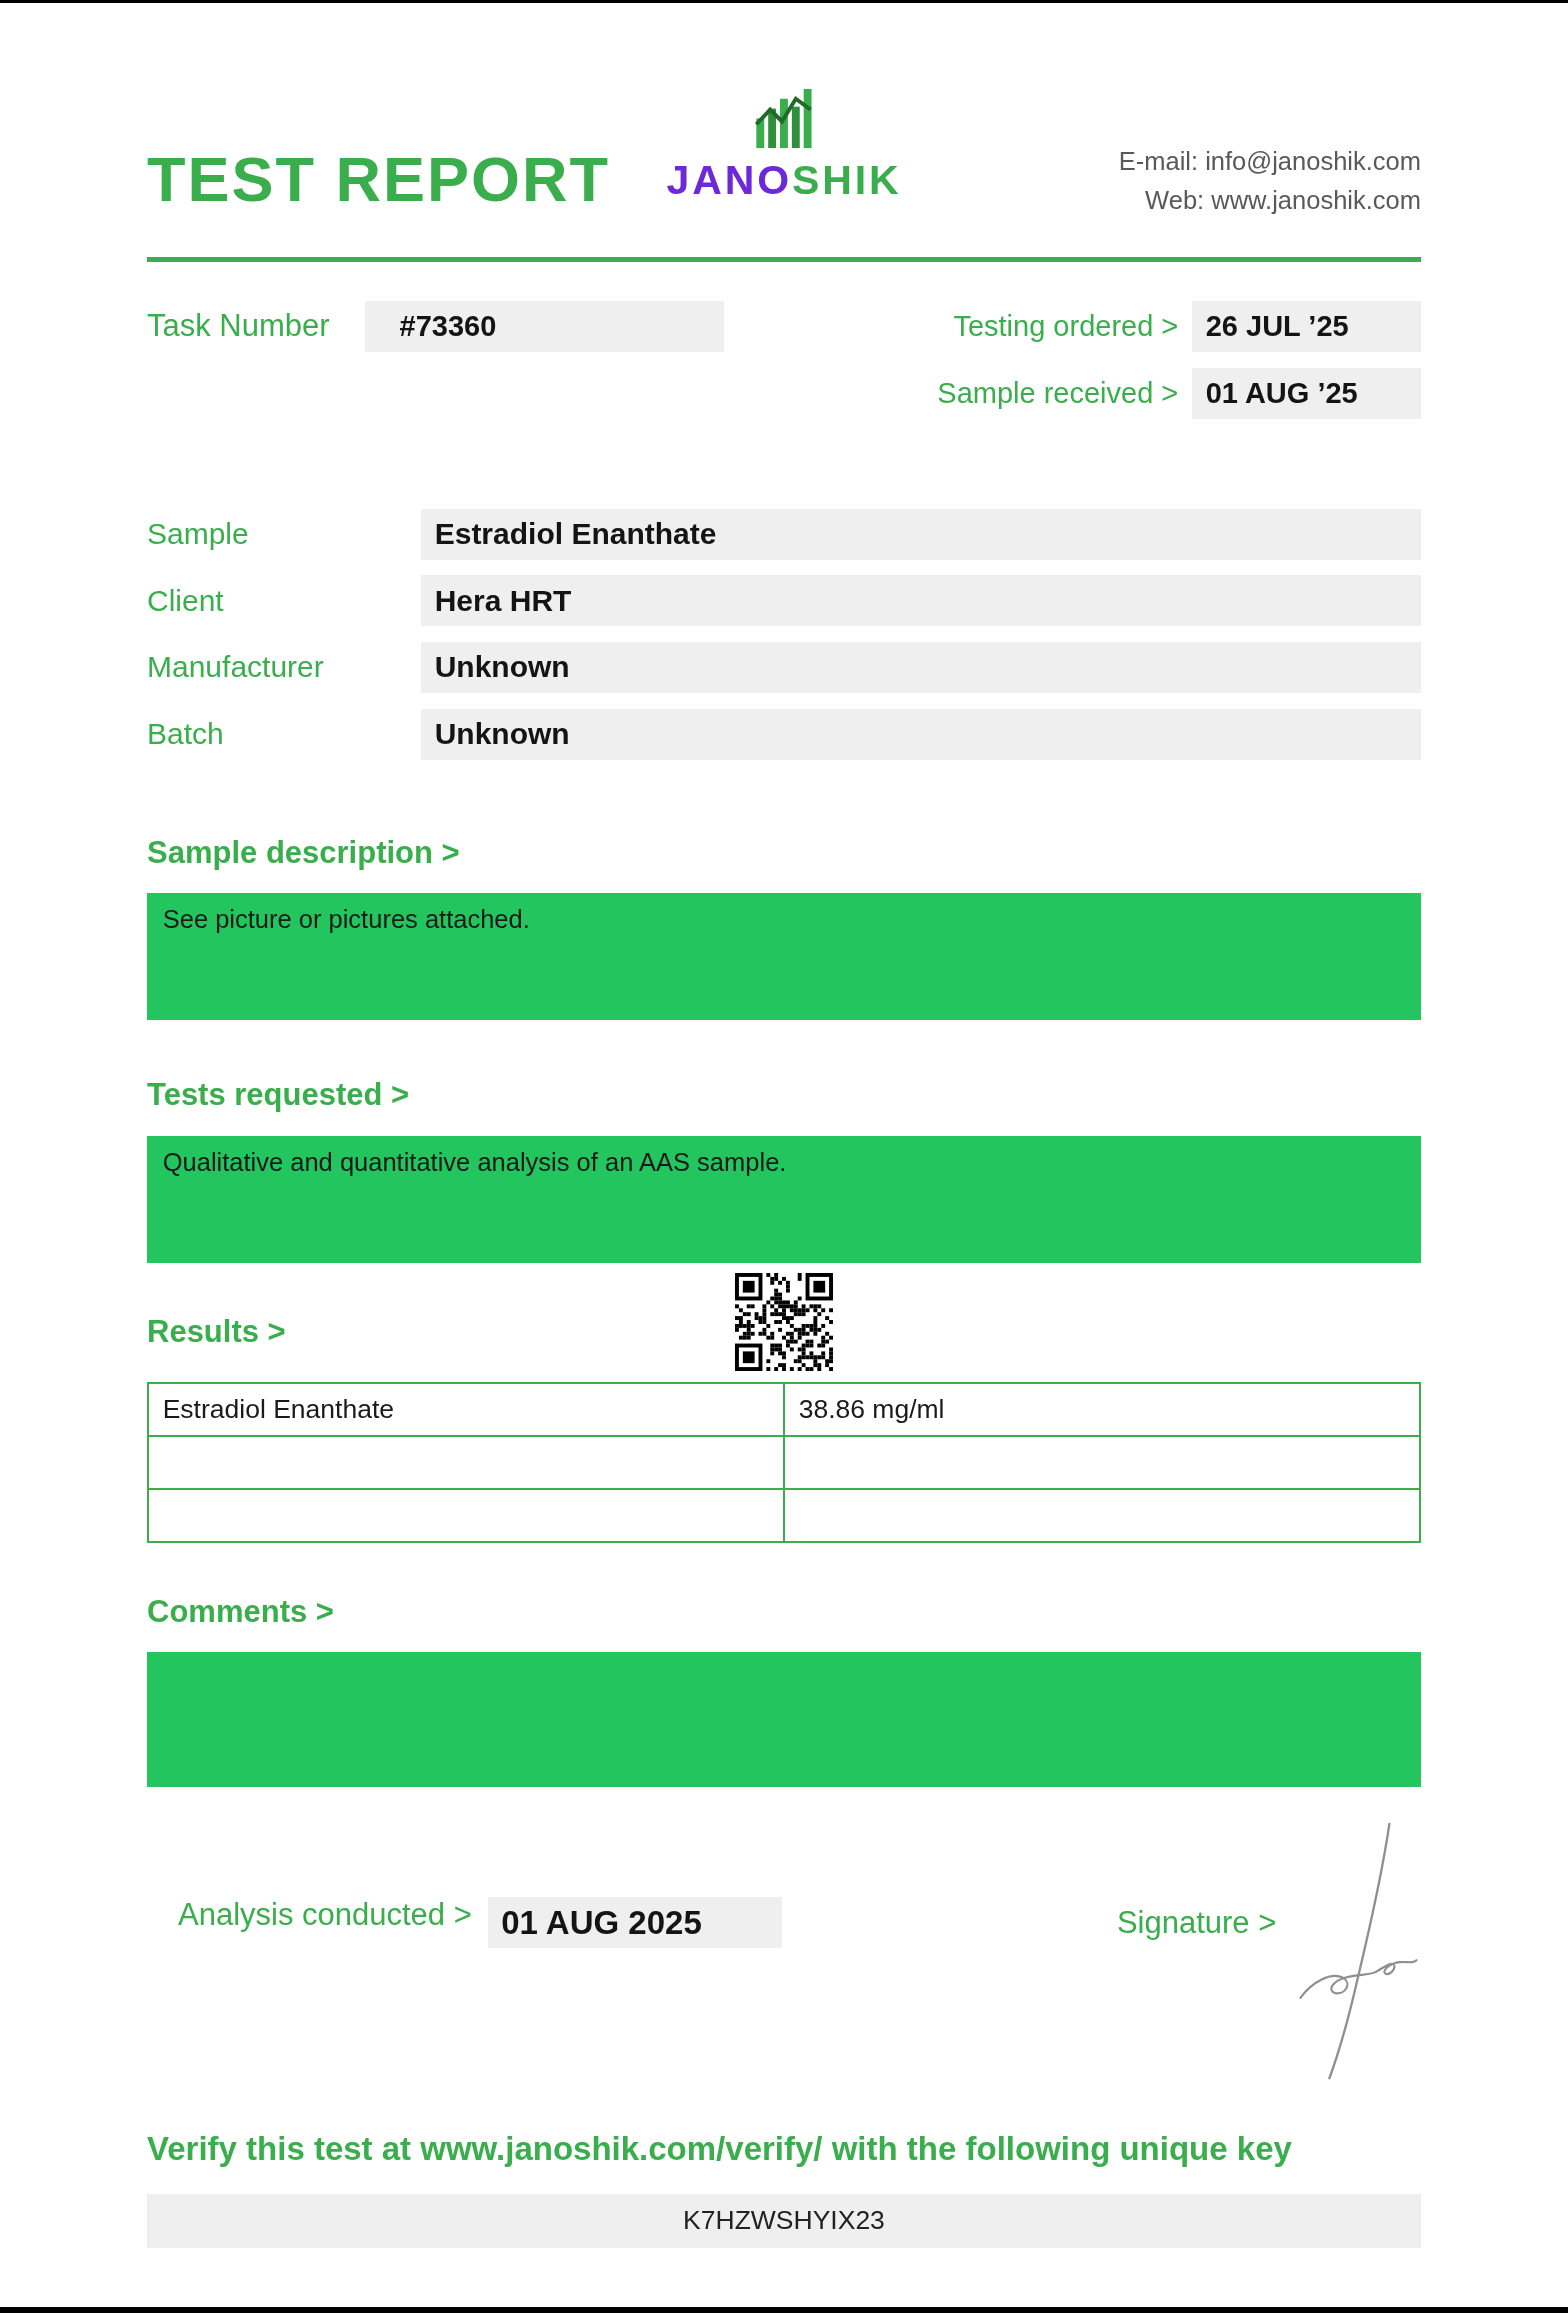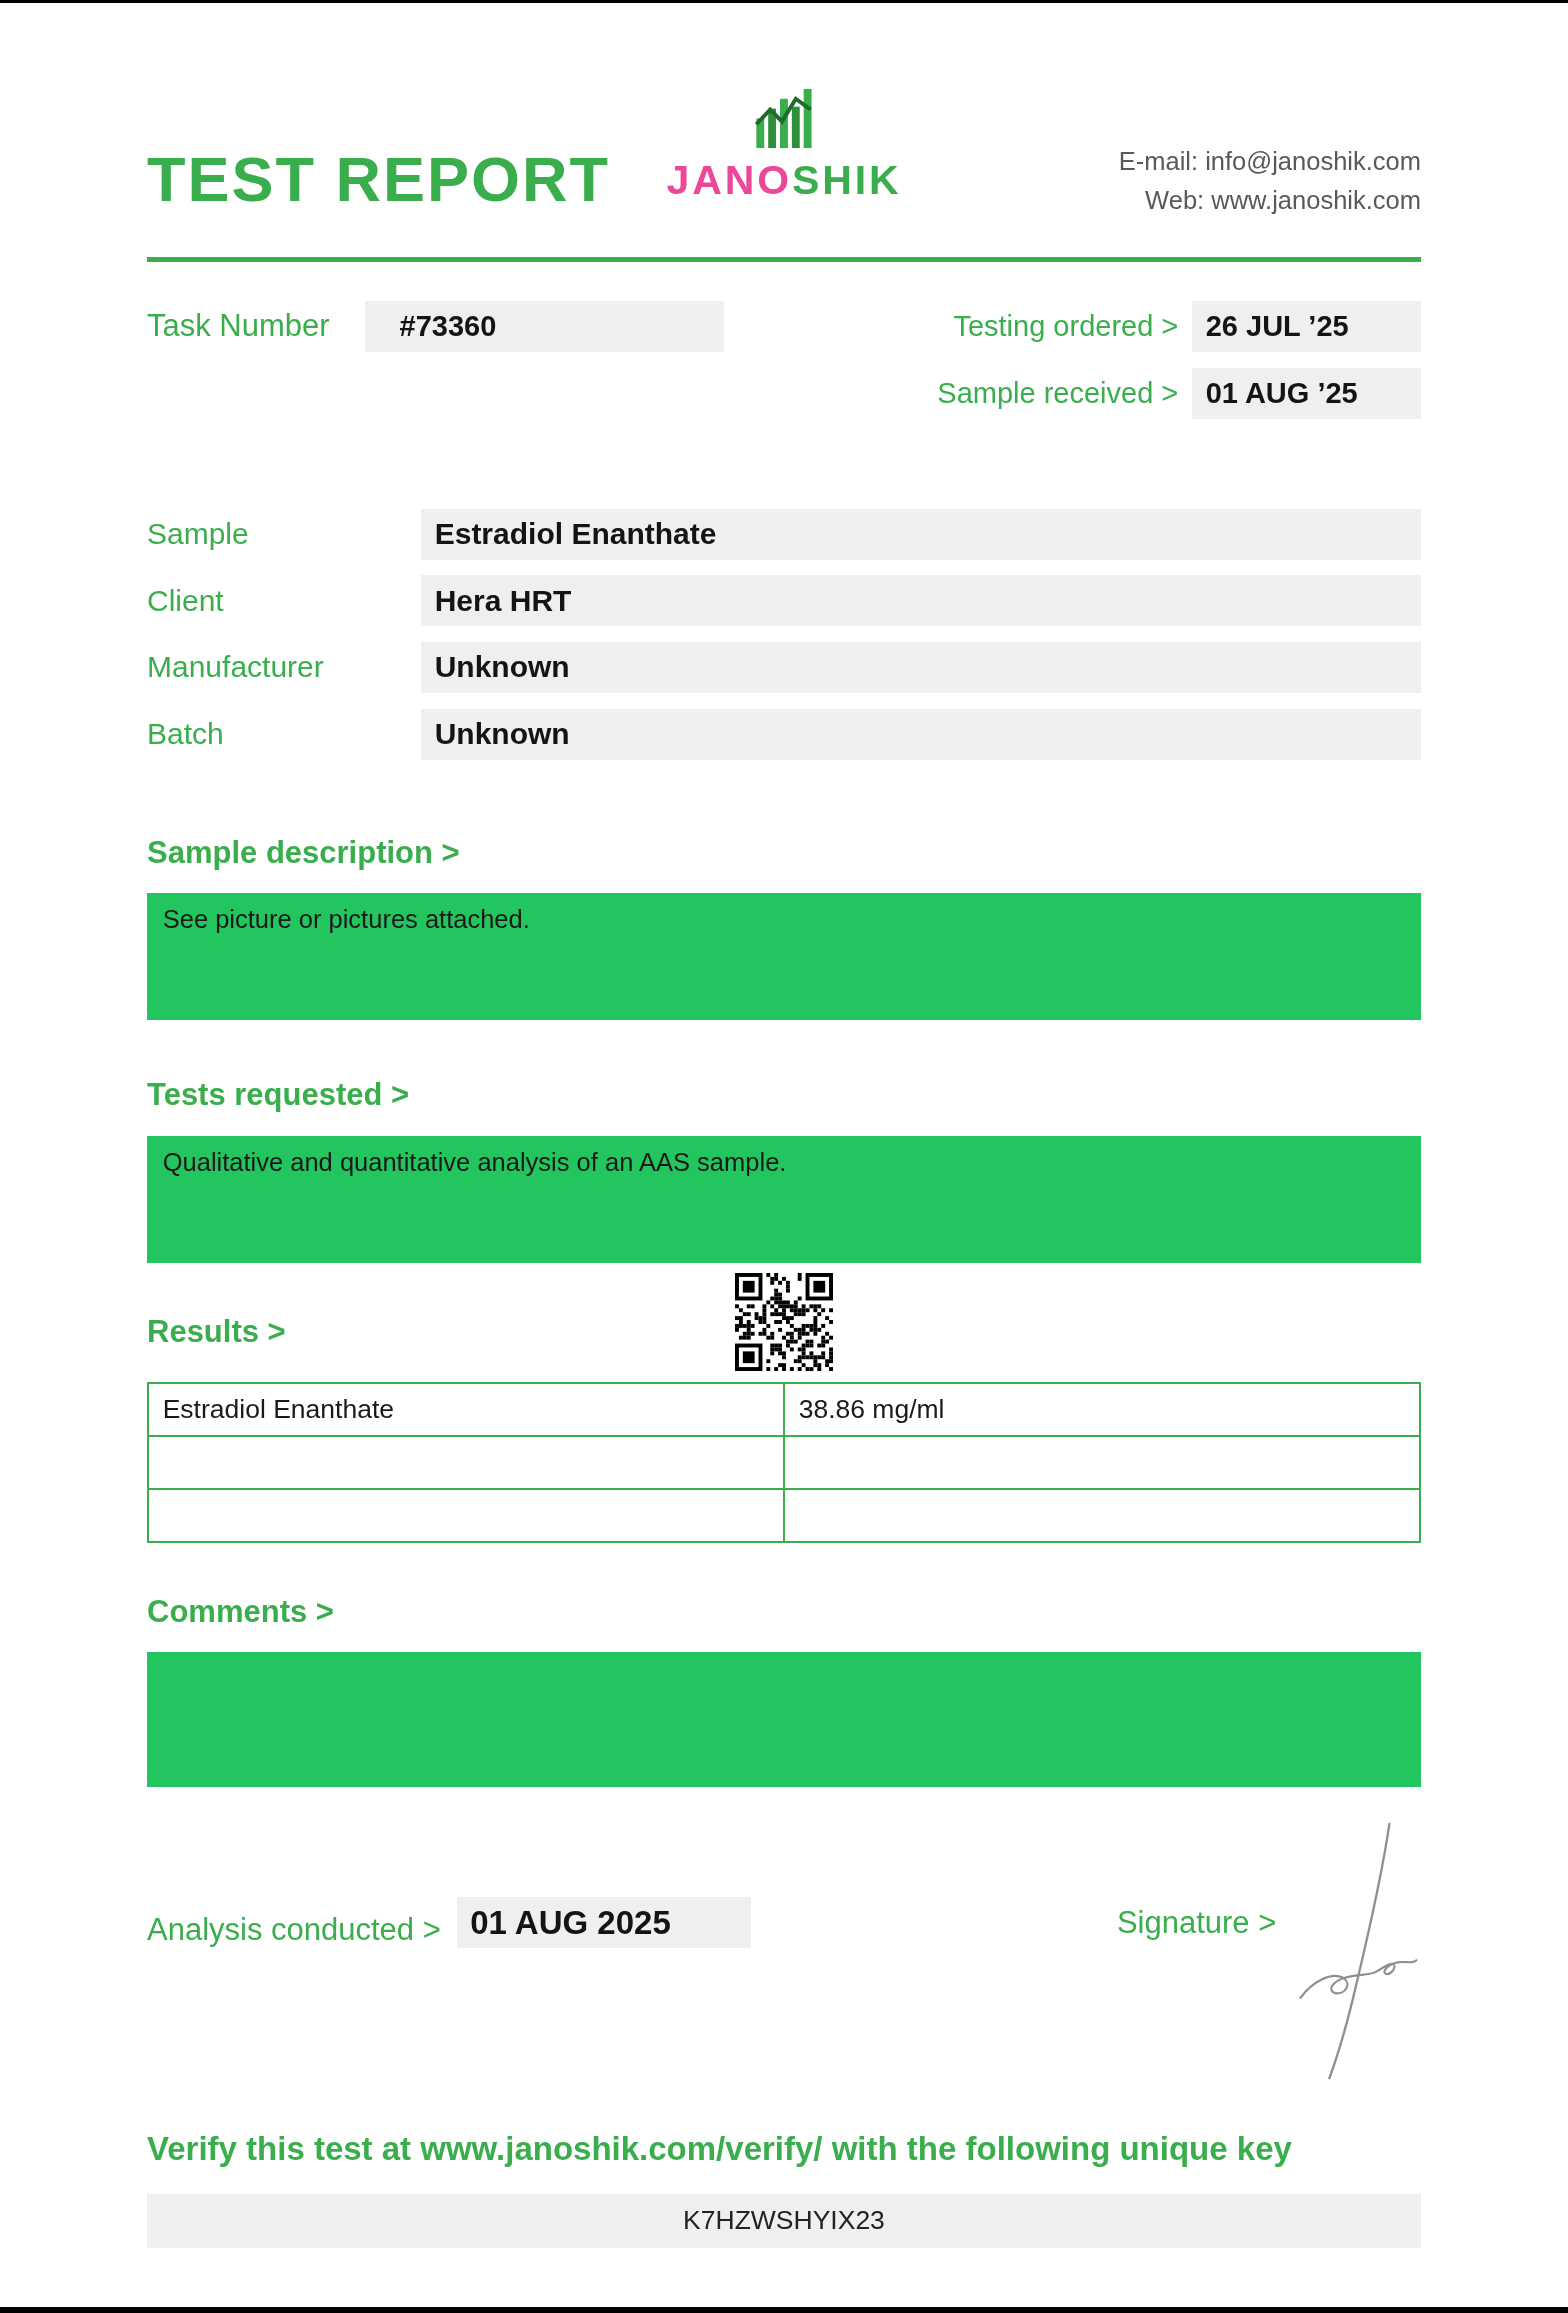--- a/index.html
+++ b/index.html
@@ -16,21 +16,21 @@
   }
   .scan-edge-top { position:absolute; top:0; left:0; right:0; height:2.9px; background:#000; }
   .scan-edge-bottom { position:absolute; bottom:0; left:0; right:0; height:5.9px; background:#000; }
   .content { padding: 0 147px; }
 
   
   .header-row { position: relative; display: flex; justify-content: space-between; margin-top: 83px; height: 137px; gap: 35px; }
   .title { margin: 65px 0 0 0; font-size: 63px; font-weight: bold; letter-spacing: 2px; color: #3aad4c; line-height: 1; }
   .logo { position: absolute; left: 50%; transform: translateX(-50%); top: 0; text-align: center; }
   .logo-text { font-size: 41px; font-weight: bold; letter-spacing: 2.9px; line-height: 1; margin-top: 2px; }
-  .logo-jano { color: #ec4899; margin-top: 36px; }
+  .logo-jano { color: #6d28d9; margin-top: 36px; }
   .logo-shik { color: #3aad4c; }
   .contact { margin-top: 59px; text-align: right; font-size: 25.5px; color: #58595b; line-height: 39px; }
   .rule { height: 4.9px; background: #3aad4c; border: none; margin: 37px 0 0 0; }
 
   
   .meta { display: flex; justify-content: space-between; align-items: flex-start; margin-top: 39px; }
   .green-label { color: #3aad4c; font-size: 29px; }
   .meta-left { display: flex; align-items: center; }
   .meta-left .green-label { font-size: 31px; margin-right: 35px; }
   .field { background: #efefef; height: 51px; display: flex; align-items: center; padding: 0 13.7px; font-size: 29px; font-weight: bold; color: #141414; }
@@ -57,21 +57,21 @@
 
   
   .results-section { position: relative; }
   .qr { position: absolute; top: -39px; left: 50%; transform: translateX(-50%); width: 98px; height: 98px; background: #fff; }
   .results-table { width: 100%; border-collapse: collapse; margin-top: 31px; }
   .results-table td { border: 2px solid #3aad4c; height: 53px; padding: 0 13.7px; font-size: 26.5px; color: #1a1a1a; }
   .results-table td.col-name { width: 50%; }
 
   
   .footer-row { display: flex; justify-content: space-between; align-items: center; margin-top: 110px; height: 51px; }
-  .footer-left { display: flex; align-items: flex-end; }
+  .footer-left { display: flex; align-items: flex-start; margin-left: 31px; }
   .footer-left .green-label { font-size: 31px; margin-right: 15.7px; }
   .analysis-field { width: 294px; font-size: 33px; }
   .footer-right { display: flex; align-items: center; }
   .footer-right .green-label { font-size: 31px; margin-right: 15.7px; }
   .sig-anchor { position: relative; width: 129px; height: 51px; }
   .sig-anchor svg { position: absolute; top: -78px; left: 0; }
 
   .verify { margin-top: 182px; font-size: 33px; font-weight: bold; color: #3aad4c; white-space: nowrap; }
   .key-field { margin-top: 25.5px; height: 54px; background: #efefef; display: flex; align-items: center; justify-content: center; font-size: 26.5px; font-weight: normal; color: #222; }
 </style>

